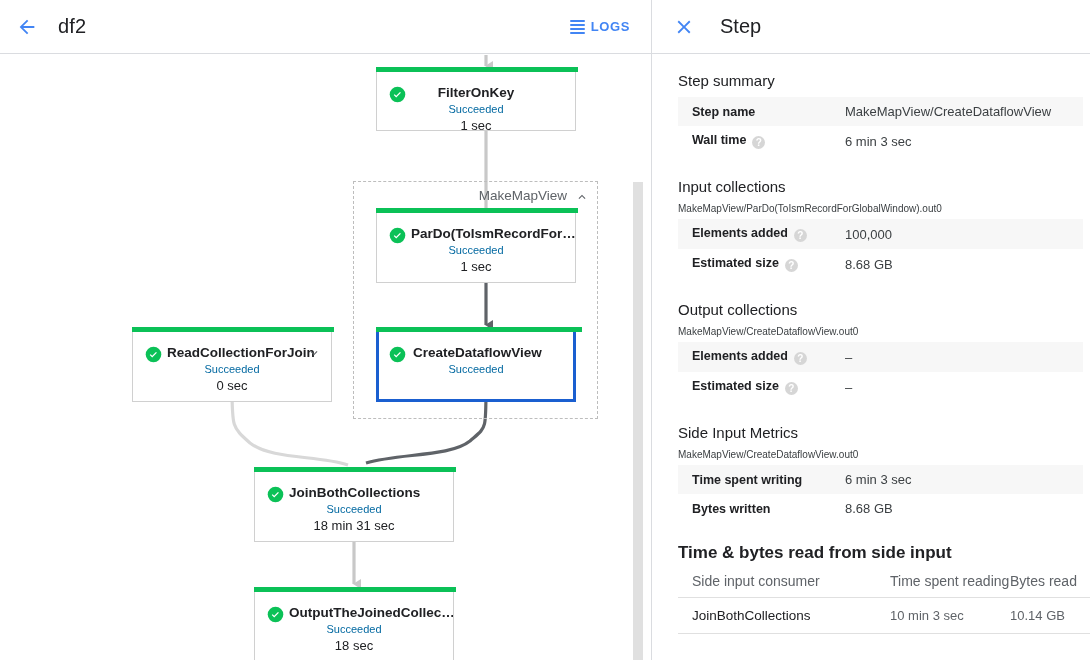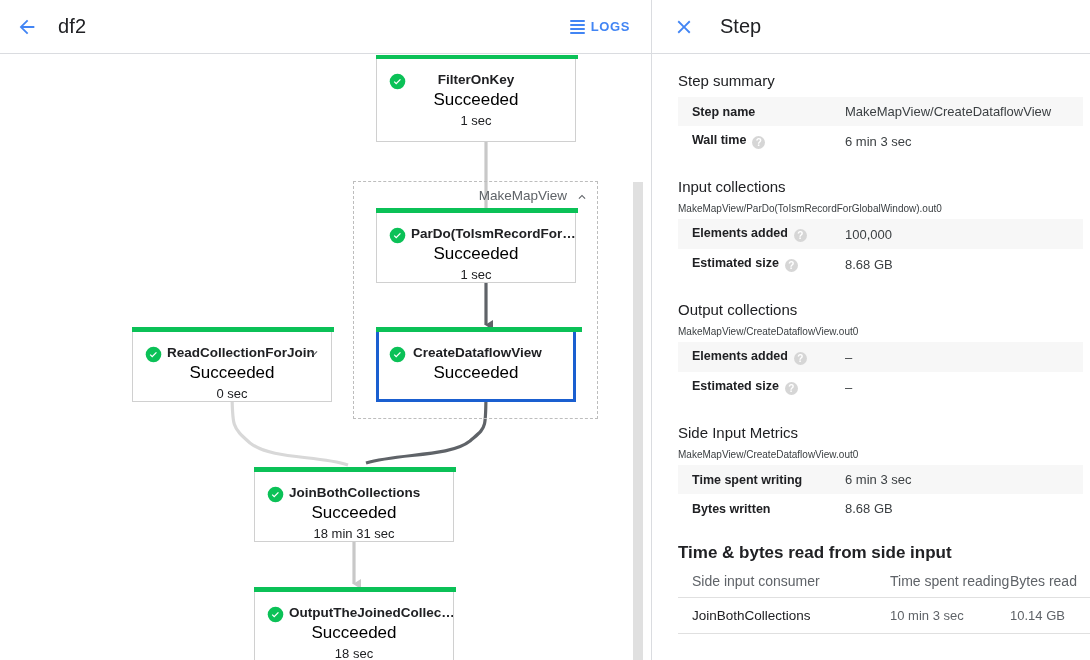--- a/index.html
+++ b/index.html
@@ -81,21 +81,21 @@
     position: absolute; left: 12px; top: 14px;
     width: 17px; height: 17px;
   }
   .node-name {
     text-align: center; font-size: 13.5px; font-weight: bold;
     color: #202124; margin-top: 13px;
     white-space: nowrap; overflow: hidden;
     padding: 0 34px;
   }
   .node-status {
-    text-align: center; font-size: 17px; color: #000000; margin-top: 3px;
+    text-align: center; font-size: 11px; color: #0369a1; margin-top: 3px;
   }
   .node-time {
     text-align: center; font-size: 13px; color: #202124; margin-top: 3px;
     font-weight: 500;
   }
   .node-chevron {
     position: absolute; right: 10px; top: 14px;
     width: 14px; height: 14px; cursor: pointer;
   }
 
@@ -254,21 +254,21 @@
         <path d="M354,478 L354,529" stroke="#c8c8c8" stroke-width="3.2" fill="none" marker-end="url(#ah-light)"></path>
       </svg>
 
       <div class="composite" style="left:353px; top:126px; width:245px; height:238px;">
         <span class="composite-label">MakeMapView</span>
         <svg class="composite-collapse" viewBox="0 0 24 24">
           <path d="M7.41 15.41L12 10.83l4.59 4.58L18 14l-6-6-6 6z" fill="#5f6368"></path>
         </svg>
       </div>
 
-      <div class="node" style="left:376px; top:4px; width:200px; height:83px;">
+      <div class="node" style="left:376px; top:17px; width:200px; height:59px;">
         <div class="topbar-green" style="width:202px;"></div>
         <svg class="node-check" viewBox="0 0 24 24">
           <circle cx="12" cy="12" r="11" fill="#0bc157"></circle>
           <path d="M10.2 16.3l-3.5-3.5 1.3-1.3 2.2 2.2 5.3-5.3 1.3 1.3z" fill="#ffffff"></path>
         </svg>
         <div class="node-name">FilterOnKey</div>
         <div class="node-status">Succeeded</div>
         <div class="node-time">1 sec</div>
       </div>
 

